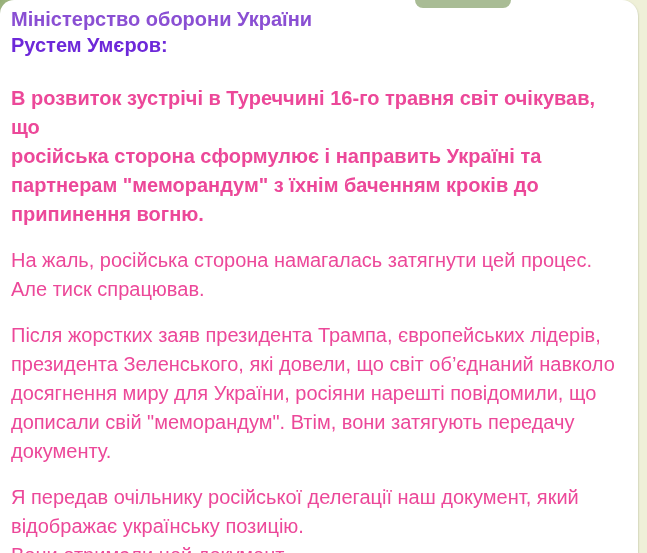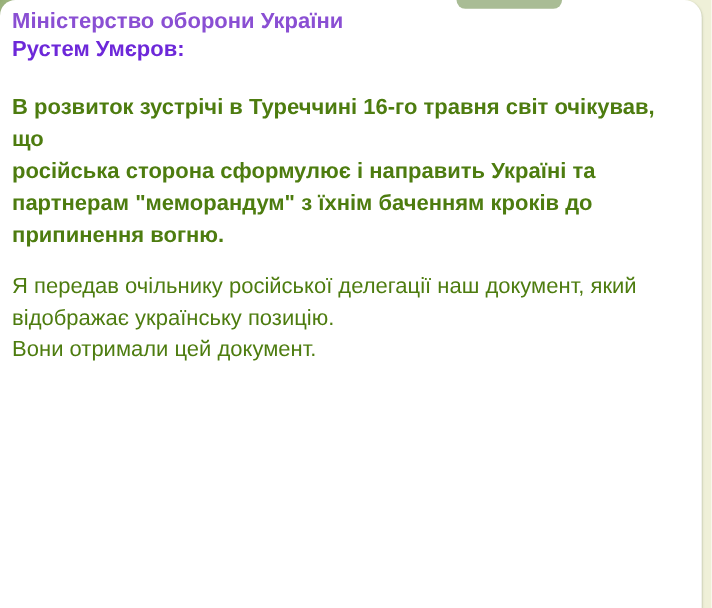--- a/index.html
+++ b/index.html
@@ -48,21 +48,21 @@
     font-size: 20px;
     line-height: 26px;
     font-weight: 700;
     color: #6d28d9;
     margin-bottom: 26px;
   }
   .bubble p {
     margin: 0 0 17px 0;
     font-size: 20px;
     line-height: 29px;
-    color: #4d7c0f;
+    color: #ec4899;
     white-space: pre-line;
   }
   .bubble p.bold {
     font-weight: 700;
   }
   
   .date-pill {
     position: absolute;
     top: 0;
     left: 415px;
@@ -85,21 +85,28 @@
 
     <div class="channel-name">Міністерство оборони України</div>
 
     <div class="author">Рустем Умєров:</div>
 
     <p class="bold">В розвиток зустрічі в Туреччині 16-го травня світ очікував, що
 російська сторона сформулює і направить Україні та
 партнерам "меморандум" з їхнім баченням кроків до
 припинення вогню.</p>
 
+    <p>На жаль, російська сторона намагалась затягнути цей процес.
+Але тиск спрацював.</p>
 
+    <p>Після жорстких заяв президента Трампа, європейських лідерів,
+президента Зеленського, які довели, що світ об’єднаний навколо
+досягнення миру для України, росіяни нарешті повідомили, що
+дописали свій "меморандум". Втім, вони затягують передачу
+документу.</p>
 
     <p>Я передав очільнику російської делегації наш документ, який
 відображає українську позицію.
 Вони отримали цей документ.</p>
 
   </div>
 
   <div class="date-pill"></div>
 
 </div>

